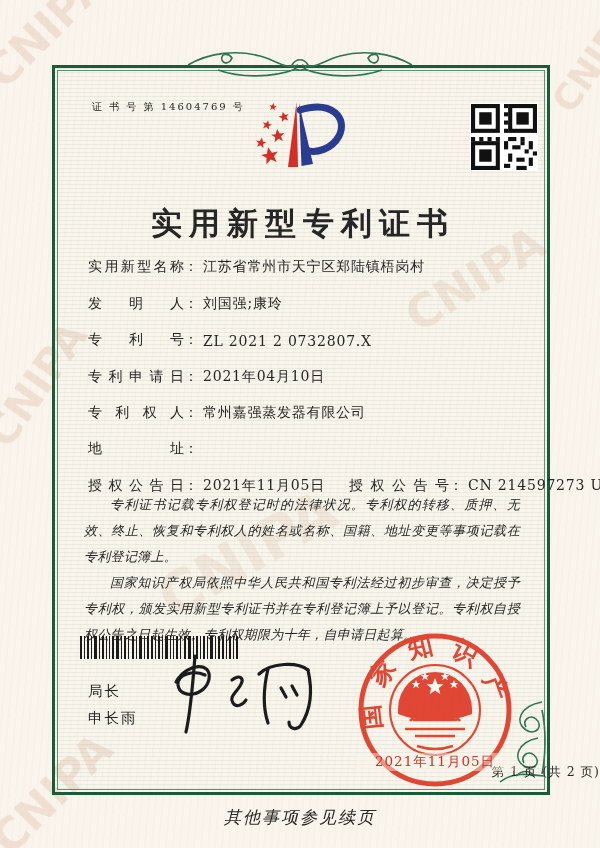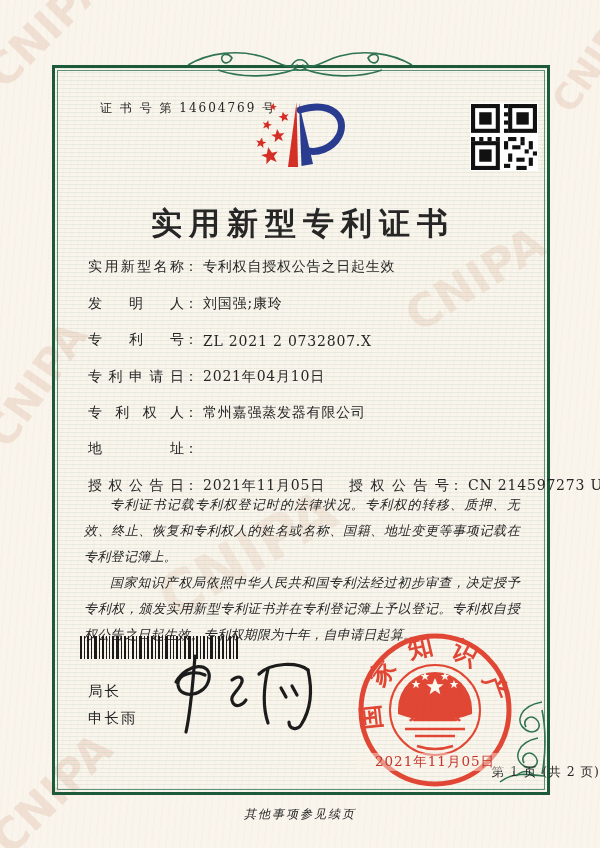--- a/index.html
+++ b/index.html
@@ -18,21 +18,21 @@
   .wm-bl{left:-22px;top:768px;font-size:44px;transform:rotate(-45deg);}
 
   .frame{position:absolute;left:52px;top:65px;width:492px;height:724px;z-index:1;
          border:3px solid #1d5a3a;
          background:repeating-linear-gradient(180deg,rgba(125,175,145,0.14) 0 1px,rgba(125,175,145,0) 1px 4px);}
   .frame::before{content:"";position:absolute;inset:2px;border:1px solid #5d917b;pointer-events:none;}
 
   .ornament-top{position:absolute;left:180px;top:48px;width:240px;height:34px;z-index:2;}
   .ornament-corner{position:absolute;left:476px;top:698px;width:72px;height:90px;z-index:2;}
 
-  .cert-no{position:absolute;left:100px;top:100px;z-index:3;font-size:12px;letter-spacing:2px;}
+  .cert-no{position:absolute;left:92px;top:100px;z-index:3;font-size:10px;letter-spacing:2px;}
   .logo{position:absolute;left:240px;top:94px;width:125px;height:80px;z-index:3;}
   .qr{position:absolute;left:470px;top:103px;width:66px;height:66px;z-index:3;background:#fff;padding:1px;}
 
   .title{position:absolute;left:3px;top:182px;width:100%;text-align:center;z-index:3;
          font-size:31px;font-weight:bold;letter-spacing:7px;}
 
   .fields{position:absolute;left:88px;top:240px;width:440px;z-index:3;}
   .field-row{display:flex;align-items:flex-end;height:36.4px;font-size:14px;}
   .fgroup{display:flex;align-items:baseline;}
   .flabel{display:inline-block;width:96px;text-align:justify;text-align-last:justify;letter-spacing:0;}
@@ -51,21 +51,21 @@
          font-family:"DejaVu Sans","Liberation Sans",sans-serif;font-size:14.5px;line-height:27px;letter-spacing:2px;}
   .signature{position:absolute;left:158px;top:650px;width:175px;height:88px;z-index:3;}
 
   .seal{position:absolute;left:355px;top:630px;width:160px;height:160px;z-index:4;opacity:0.93;}
   .seal-date{position:absolute;left:356px;top:753px;width:158px;text-align:center;z-index:5;
          color:#c5342a;font-size:13.5px;letter-spacing:1px;background:rgba(250,245,236,0.45);}
 
   .page-footer{position:absolute;left:0;top:764px;width:100%;text-align:right;z-index:3;
          font-size:12.5px;letter-spacing:1px;}
   .note-below{position:absolute;left:0;top:806px;width:100%;text-align:center;z-index:3;
-         font-size:12px;letter-spacing:2px;font-style:italic;font-family:Liberation Serif, serif;}
+         font-size:17px;letter-spacing:2px;font-style:italic;font-family:Liberation Serif, serif;}
 </style>
 </head>
 <body>
 
 <div class="paper">
 
   <span class="watermark wm-tl">CNIPA</span>
   <span class="watermark wm-tr">CNIPA</span>
   <span class="watermark wm-r">CNIPA</span>
   <span class="watermark wm-l">CNIPA</span>
@@ -144,21 +144,21 @@
         <rect x="60" y="46" width="4" height="4"></rect>
     </g>
   </svg>
 
   <h1 class="title">实用新型专利证书</h1>
 
   <div class="fields">
     <div class="field-row">
       <span class="flabel">实用新型名称</span>
         <span class="colon">：</span>
-        <span class="fvalue">专利权自授权公告之日起生效</span>
+        <span class="fvalue">江苏省常州市天宁区郑陆镇梧岗村</span>
     </div>
     <div class="field-row">
       <span class="flabel">发明人</span>
         <span class="colon">：</span>
         <span class="fvalue">刘国强;康玲</span>
     </div>
     <div class="field-row">
       <span class="flabel">专利号</span>
         <span class="colon">：</span>
         <span class="fvalue">ZL 2021 2 0732807.X</span>

